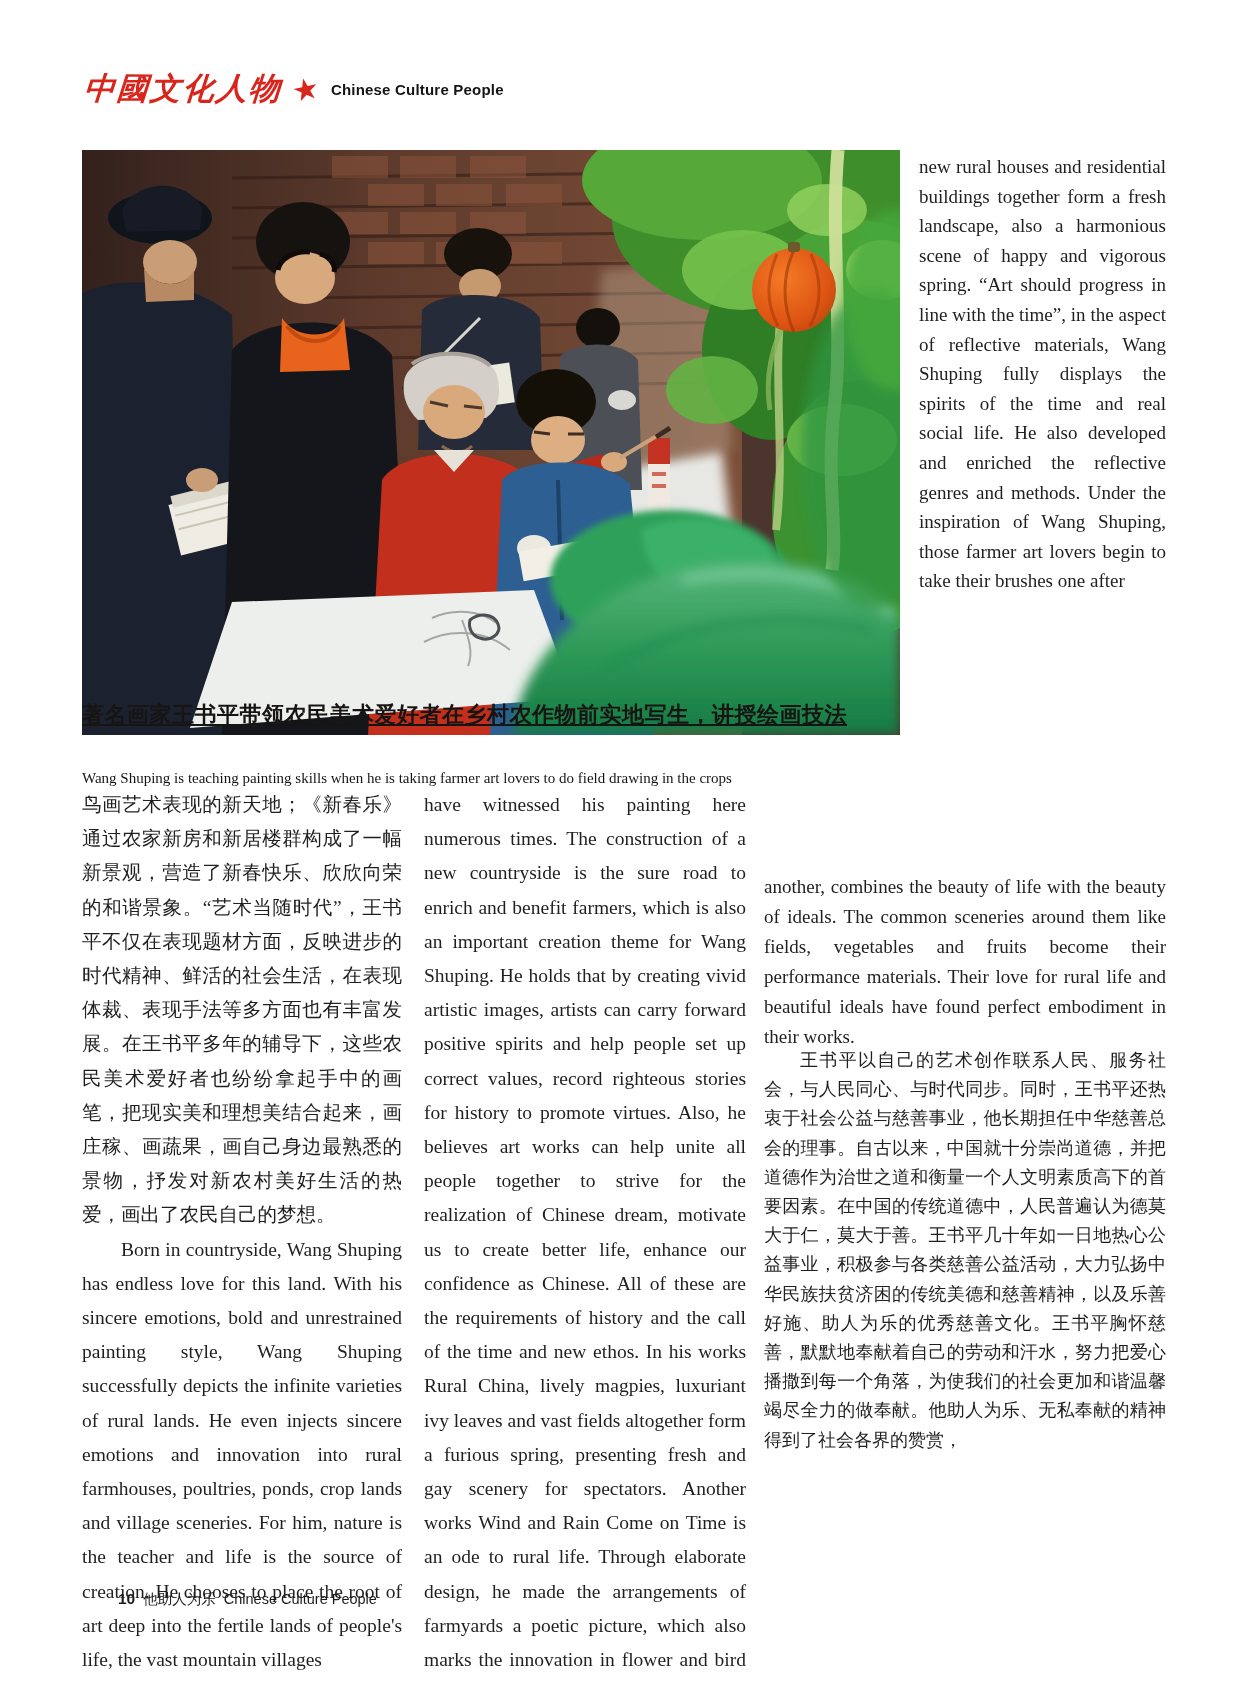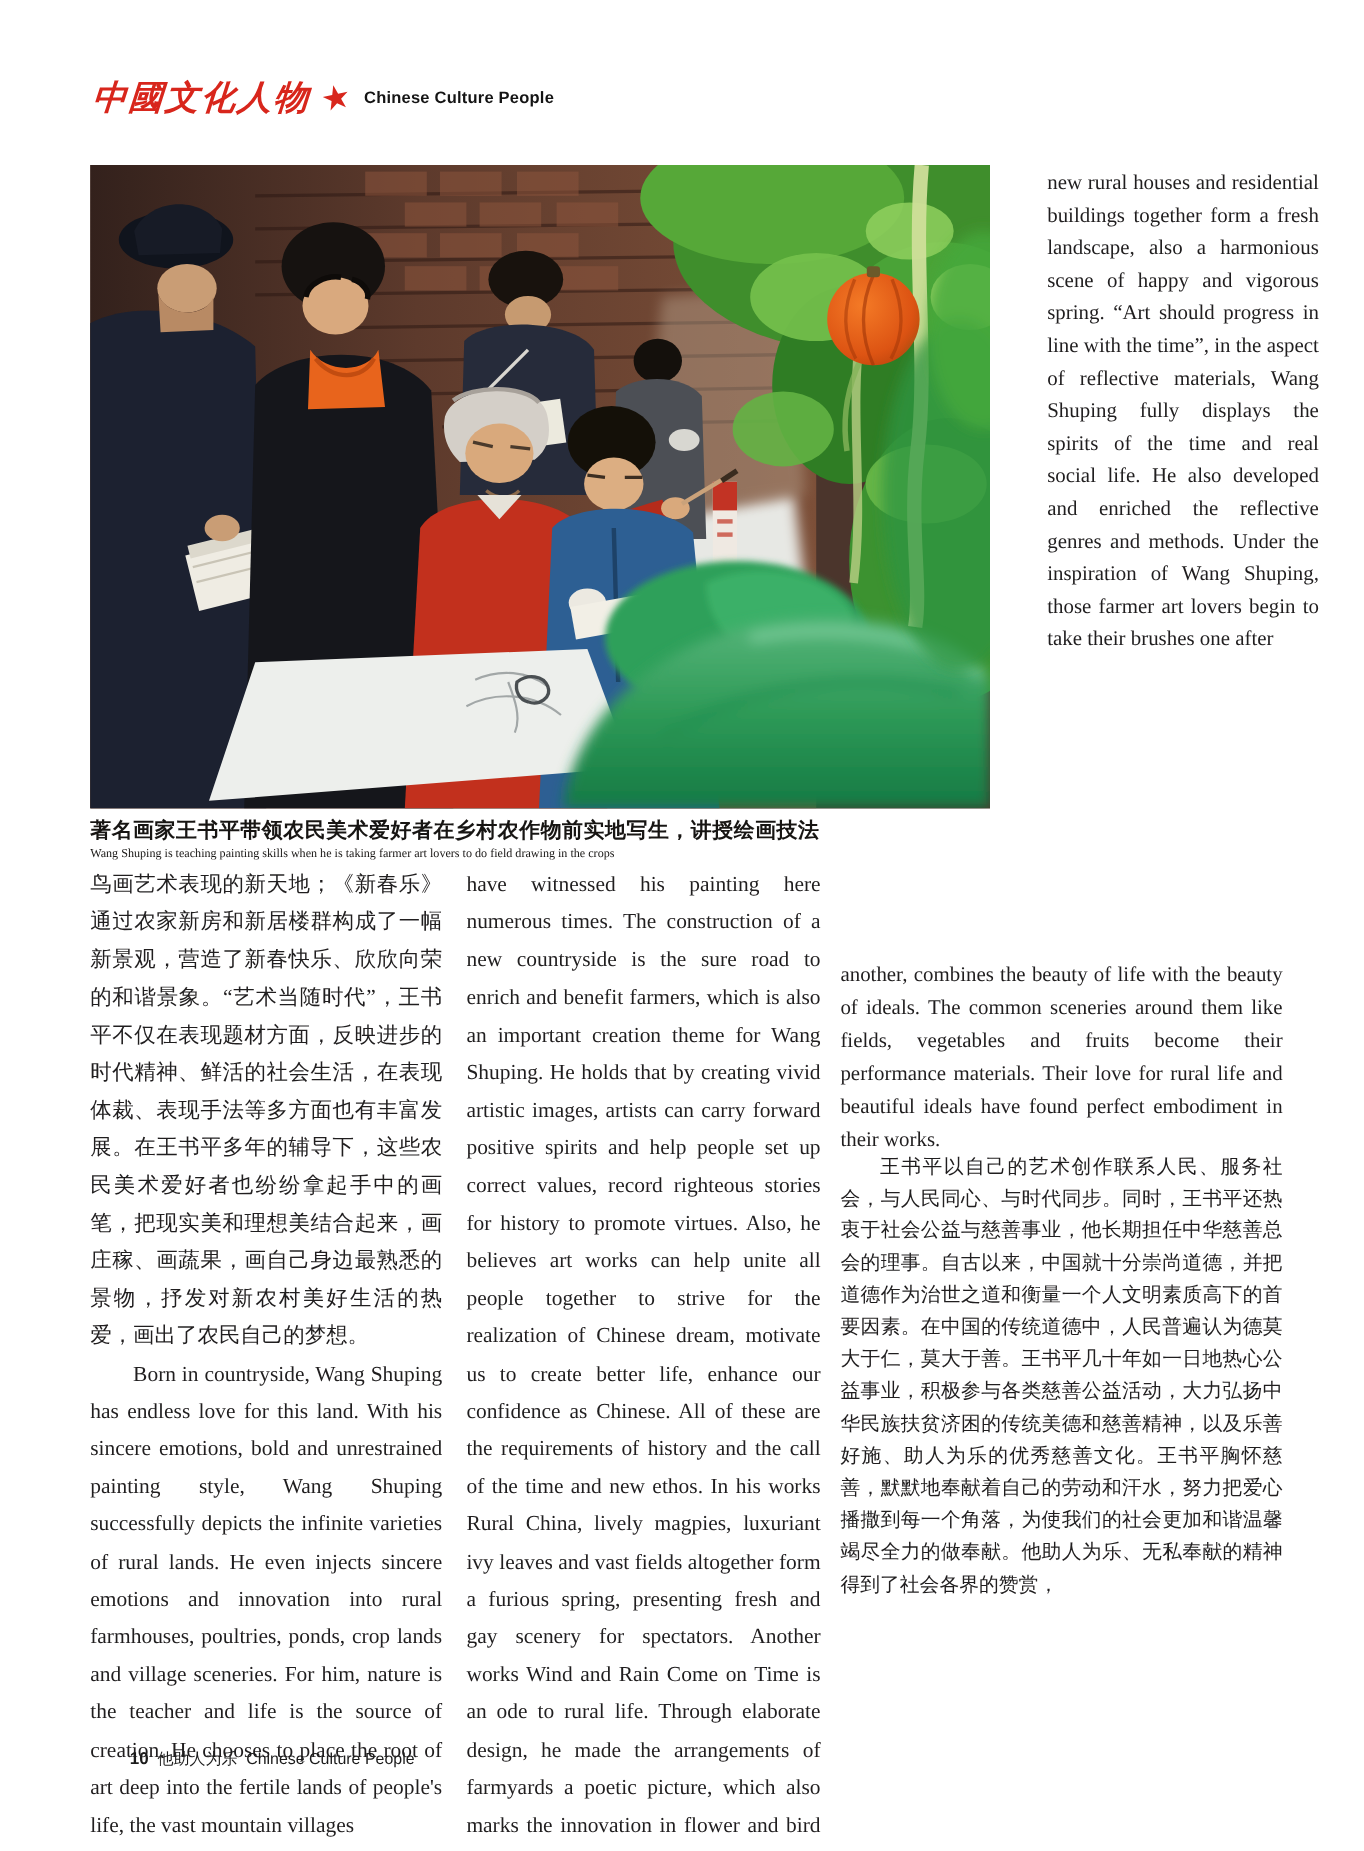--- a/index.html
+++ b/index.html
@@ -14,29 +14,29 @@
              font-size:31px; color:#d8261c; letter-spacing:2px; transform:skewX(-4deg); }
   .logo-star { color:#d8261c; font-size:30px; margin-left:10px; transform:rotate(-12deg); font-style:normal; }
   .logo-en { font-family:"Liberation Sans","DejaVu Sans",sans-serif; font-weight:bold; font-size:15px;
              color:#141414; margin-left:12px; letter-spacing:0.2px; }
 
   
   .photo-frame { left:82px; top:150px; width:818px; height:585px; overflow:hidden; background:#4b352c; }
   .photo-frame svg { display:block; }
 
   
-  .cap-zh { left:82px; top:742px; width:820px; font-size:19px; font-weight:600; color:#171513; letter-spacing:0.5px; }
-  .cap-en { left:82px; top:770px; width:820px; font-size:11px; color:#171513; }
+  .cap-zh { left:82px; top:700px; width:820px; font-size:22px; font-weight:600; color:#171513; letter-spacing:0.5px;text-decoration:underline; }
+  .cap-en { left:82px; top:770px; width:820px; font-size:15px; color:#171513; }
 
   
   .col { text-align:justify; color:#201e1f; }
   .col p { text-align:justify; }
   .col-left  { left:82px;  top:788px; width:320px; font-size:19.5px; line-height:34.2px; }
   .col-mid   { left:424px; top:788px; width:322px; font-size:19.5px; line-height:34.2px; }
-  .col-right-narrow { left:919px; top:152px;  width:247px; font-size:19px;   line-height:29.6px;margin-left:33px; }
+  .col-right-narrow { left:919px; top:152px;  width:247px; font-size:19px;   line-height:29.6px; }
   .col-right-wide   { left:764px; top:836px;  width:402px; font-size:19px;   line-height:30px;margin-top:36px;   }
   .col-right-zh     { left:764px; top:1046px; width:402px; font-size:18px; line-height:29.2px; }
   .indent2 { text-indent:2em; }
 
   
   .folio { left:84px; top:1590px; font-family:"Liberation Sans","DejaVu Sans",sans-serif; font-size:14.5px; color:#1b1b1b; display:flex; align-items:baseline; gap:8px;margin-left:34px; }
   .folio .num { font-weight:bold; font-size:15.5px; }
 </style>
 </head>
 <body>

